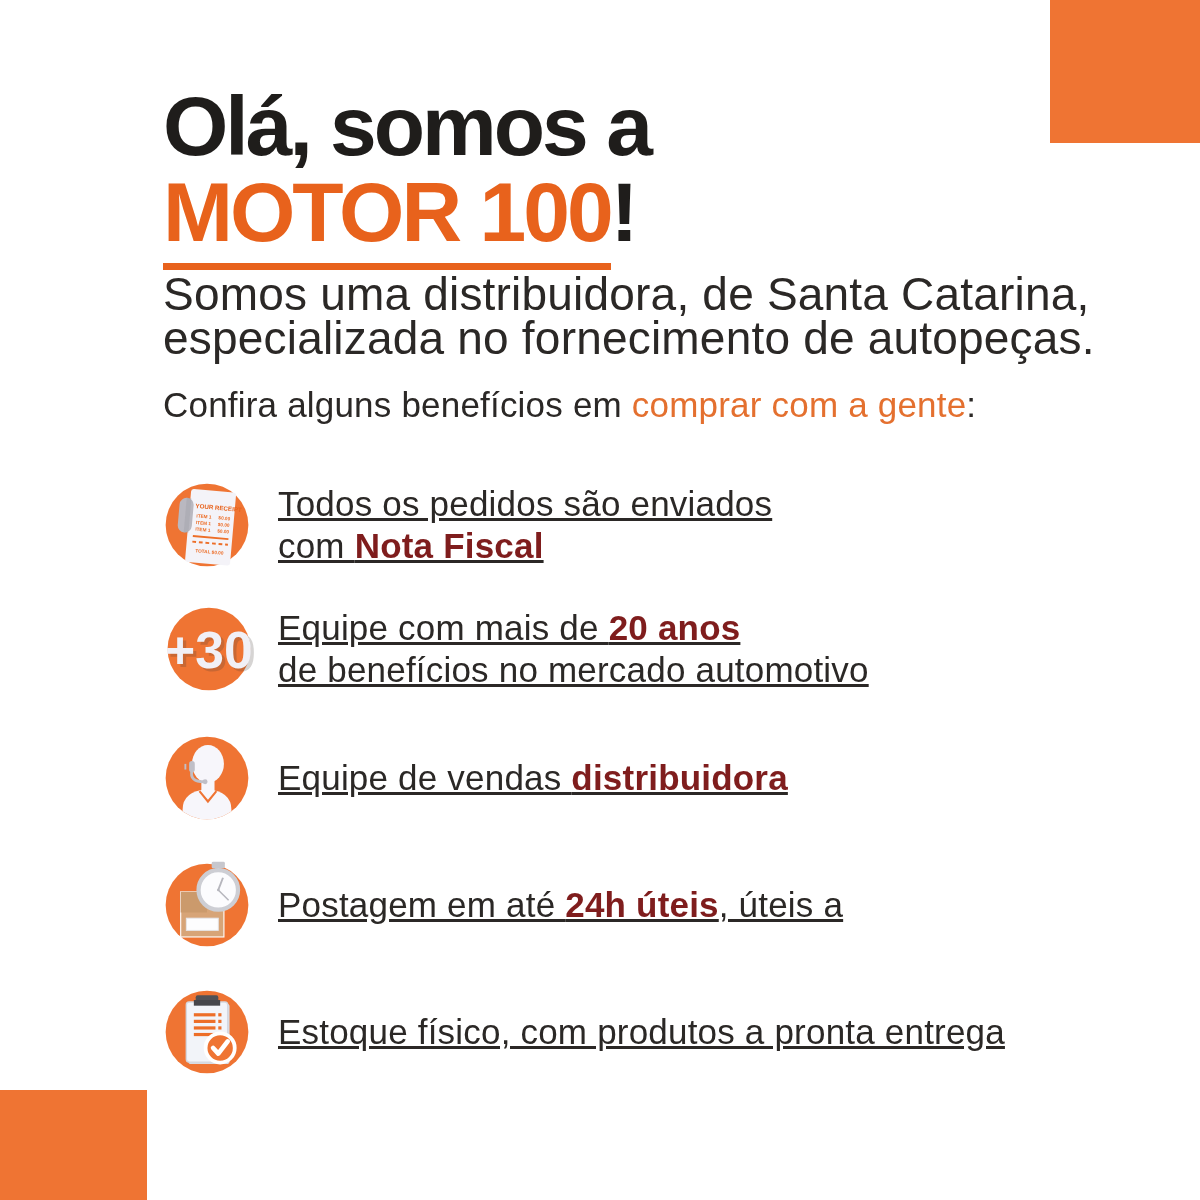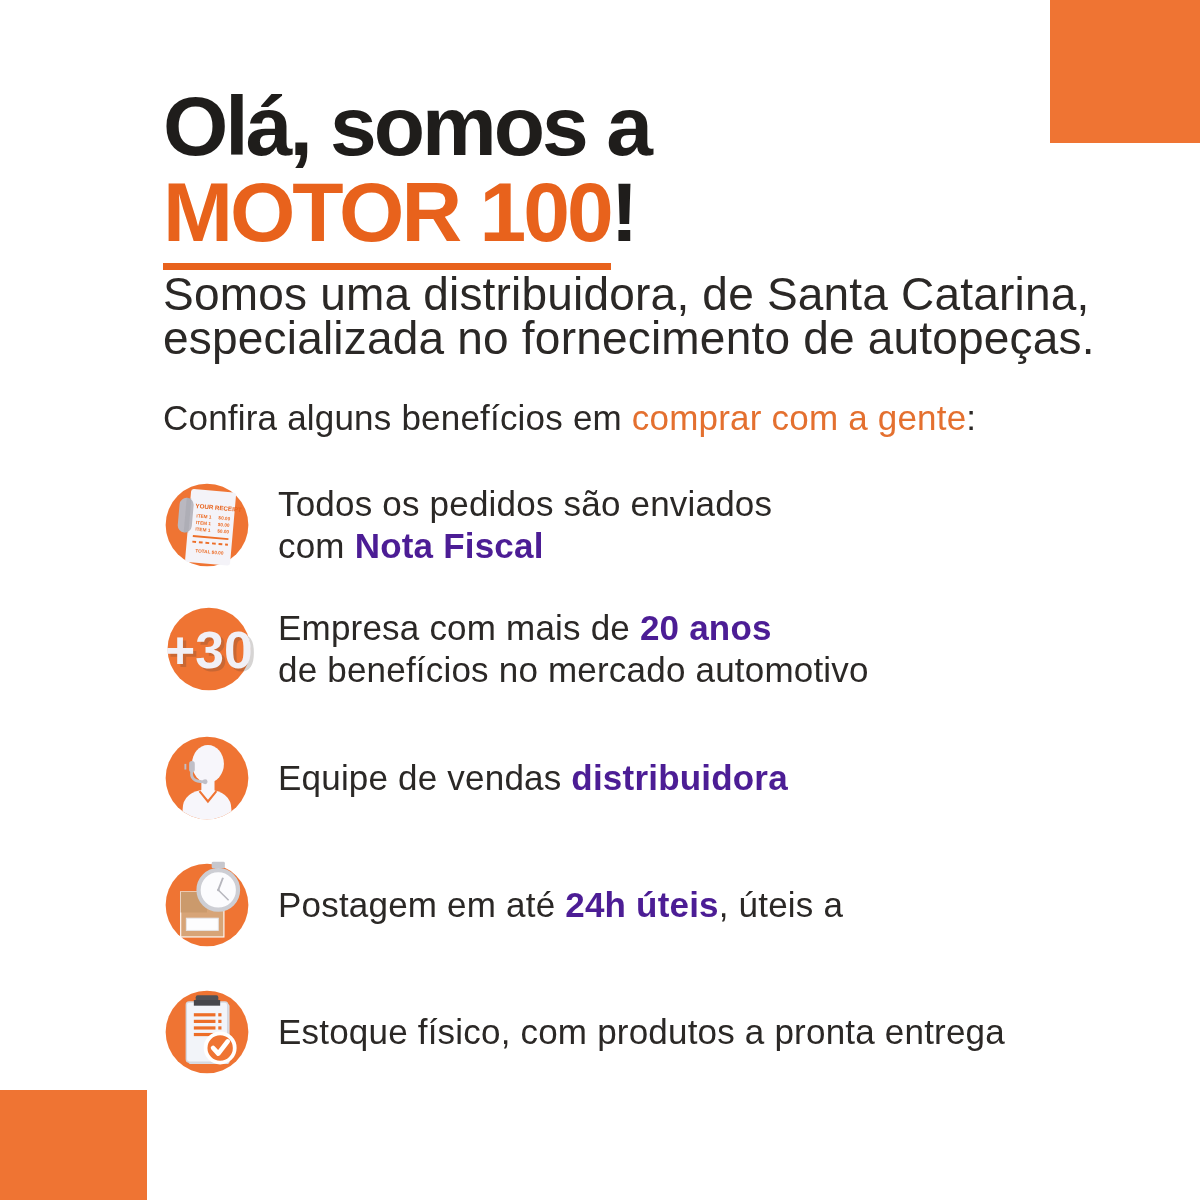--- a/index.html
+++ b/index.html
@@ -31,33 +31,33 @@
     padding-bottom:4px;
   }
   .bang{color:#1f1d1b;}
 
   .hero-desc{
     position:absolute;left:163px;top:272px;
     font-size:46px;line-height:44px;color:#2b2826;
     letter-spacing:0.2px;
   }
   .benefits-intro{
-    position:absolute;left:163px;top:396px;
+    position:absolute;left:163px;top:383px;
     font-size:35px;line-height:44px;color:#2b2826;
     letter-spacing:0.2px;white-space:nowrap;
   }
   .hl-intro{color:#E4702F;}
 
   .row{
     position:absolute;left:160px;
     display:flex;align-items:center;gap:24px;
   }
   .bicon{width:94px;height:94px;flex:0 0 auto;overflow:visible;}
-  .btxt{font-size:35px;line-height:42px;color:#2b2826;letter-spacing:0.2px;white-space:nowrap;}
-  .hl{color:#4c1d95;font-weight:700;}
+  .btxt{font-size:35px;line-height:42px;color:#2b2826;letter-spacing:0.2px;white-space:nowrap;text-decoration:underline;}
+  .hl{color:#7f1d1d;font-weight:700;}
   svg text{font-family:"Liberation Sans", sans-serif;}
 </style>
 </head>
 <body>
 
 <div class="canvas">
 
   <div class="corner tr"></div>
   <div class="corner bl"></div>
 
@@ -97,21 +97,21 @@
     </div>
   </div>
 
   <div class="row" style="top:602px">
     <svg class="bicon" viewBox="0 0 100 100">
       <circle cx="52" cy="50" r="44" fill="#EF7433"></circle>
       <text x="52.5" y="70" text-anchor="middle" font-size="55" font-weight="bold" fill="rgba(70,60,55,0.22)" transform="translate(3 3)">+30</text>
       <text x="52" y="70" text-anchor="middle" font-size="55" font-weight="bold" fill="#f1f0f6">+30</text>
     </svg>
     <div class="btxt">
-      <div><span>Empresa com mais de </span><span class="hl">20 anos</span><span></span></div>
+      <div><span>Equipe com mais de </span><span class="hl">20 anos</span><span></span></div>
       <div><span>de benefícios no mercado automotivo</span><span class="hl"></span><span></span></div>
     </div>
   </div>
 
   <div class="row" style="top:731px">
     <svg class="bicon" viewBox="0 0 100 100">
       <defs>
           <clipPath id="agentClip">
             <circle cx="50" cy="50" r="44"></circle>
           </clipPath>

